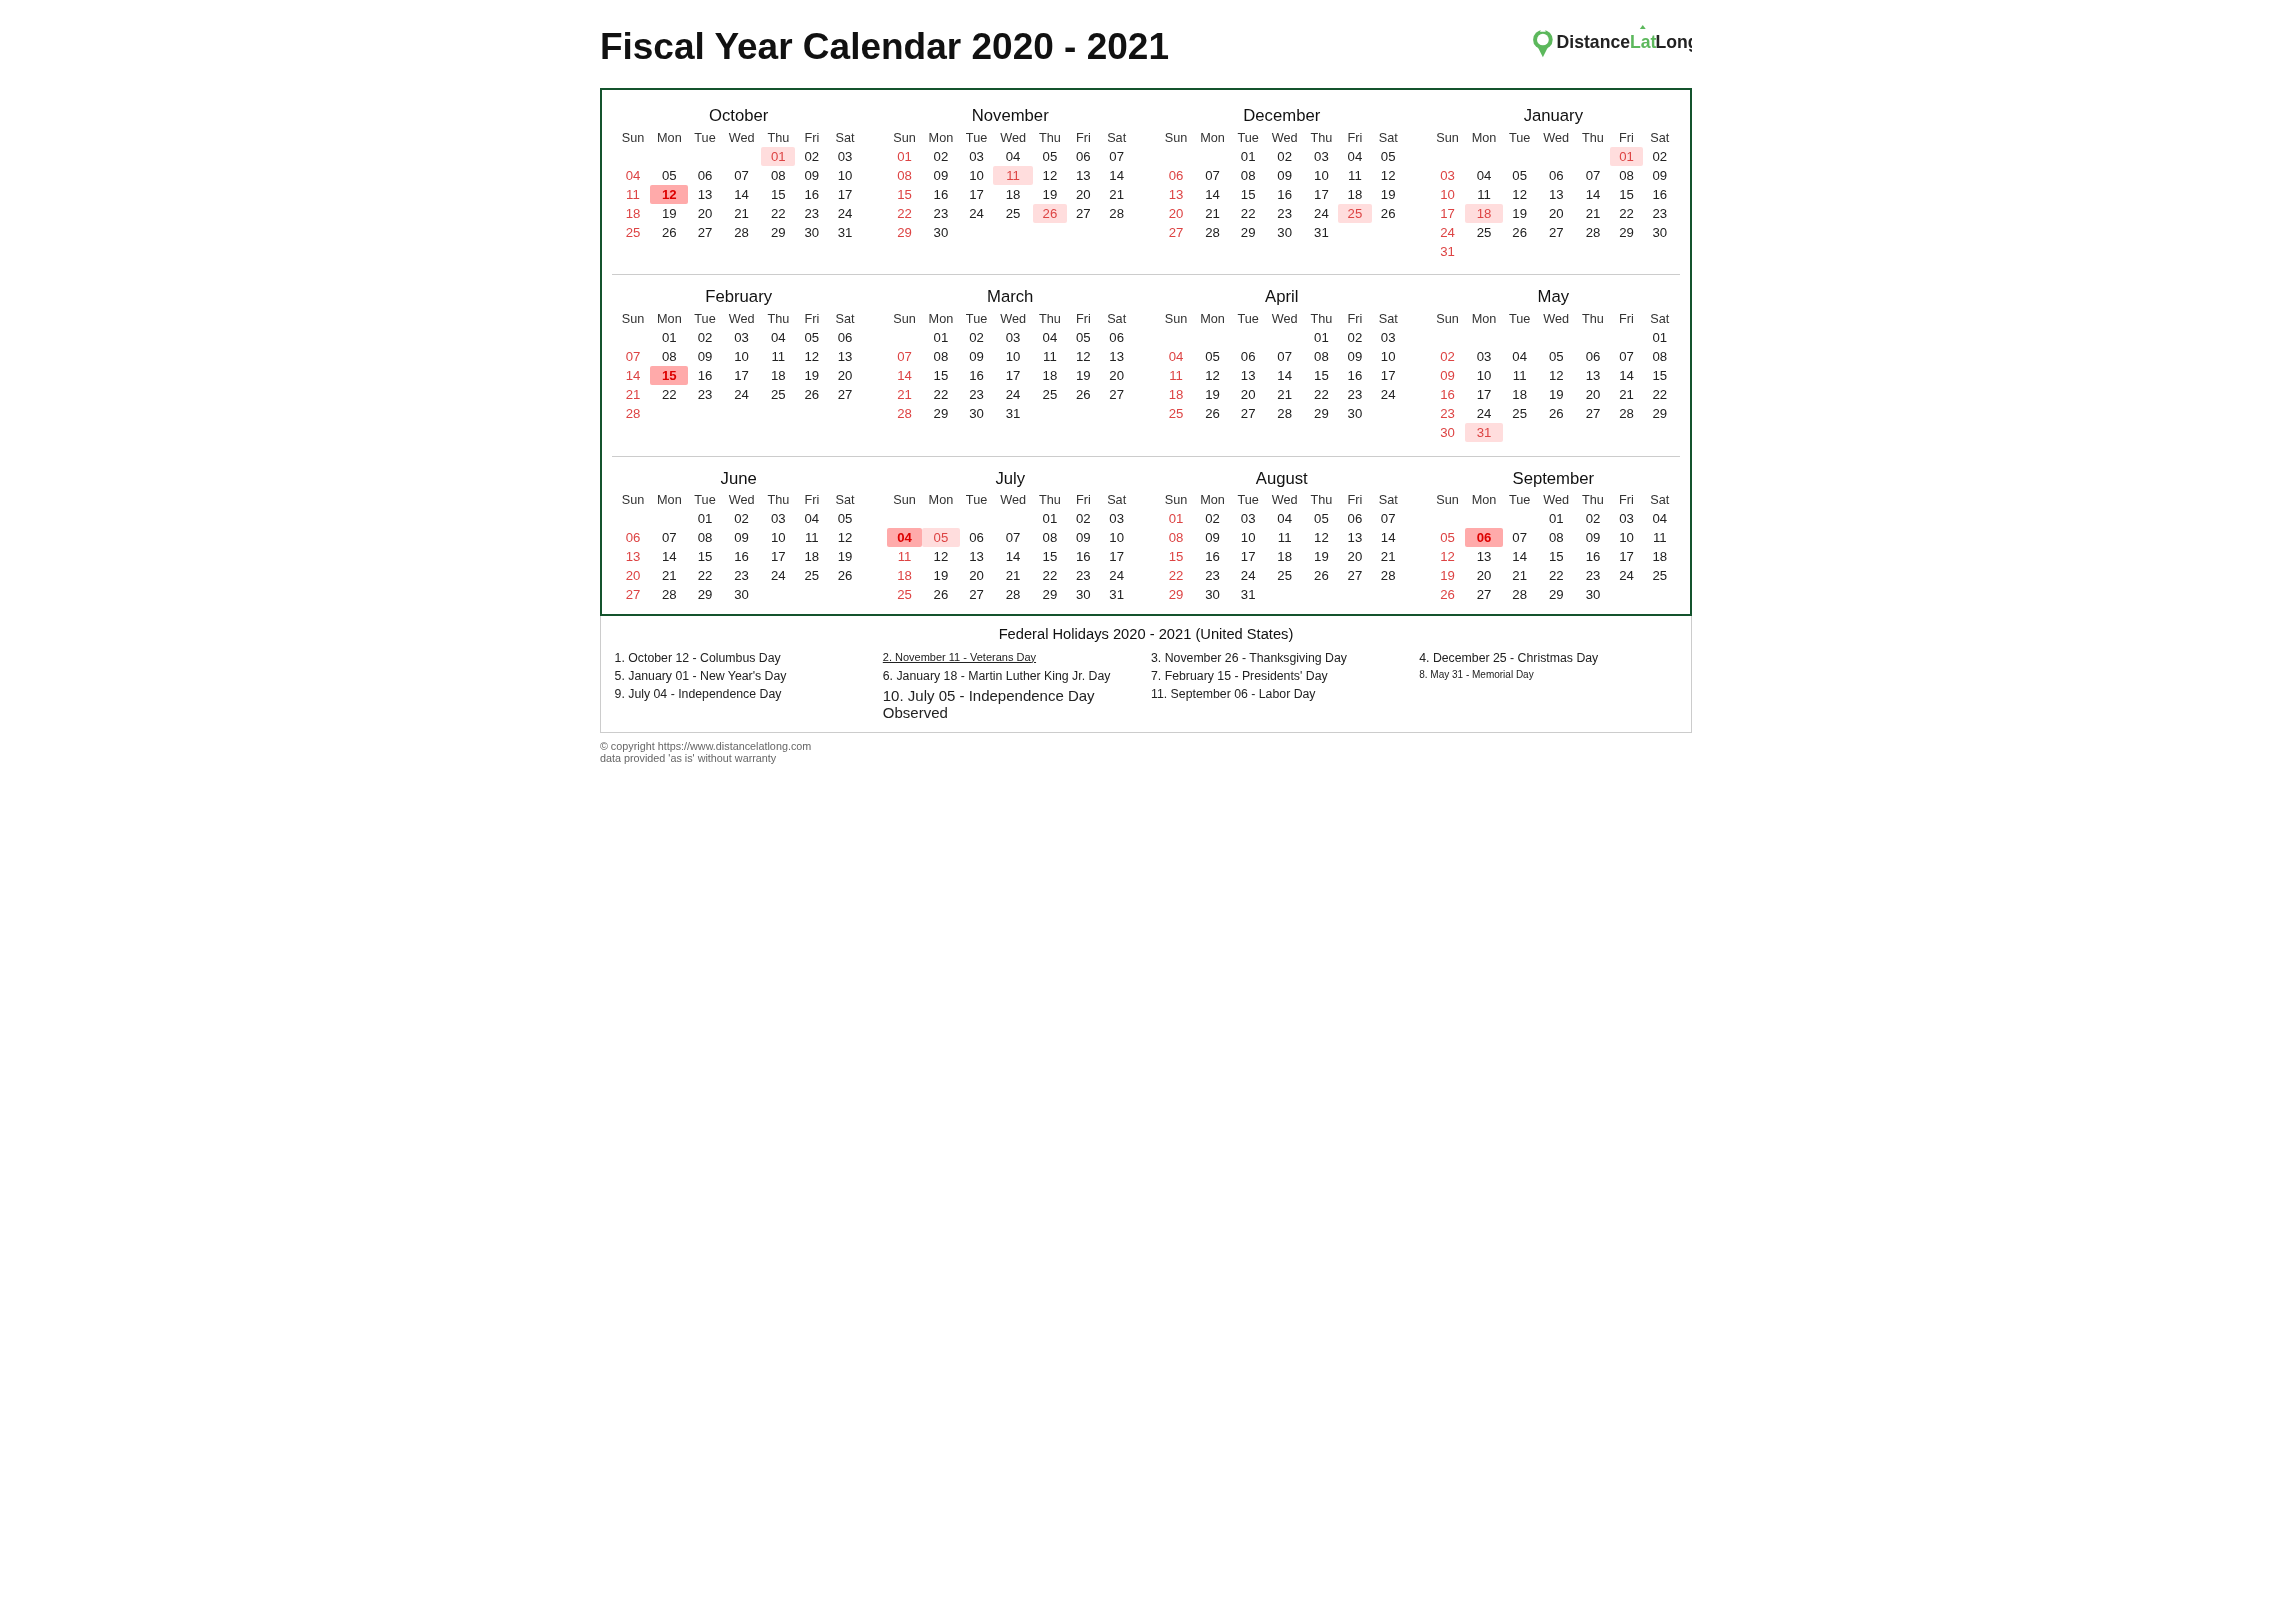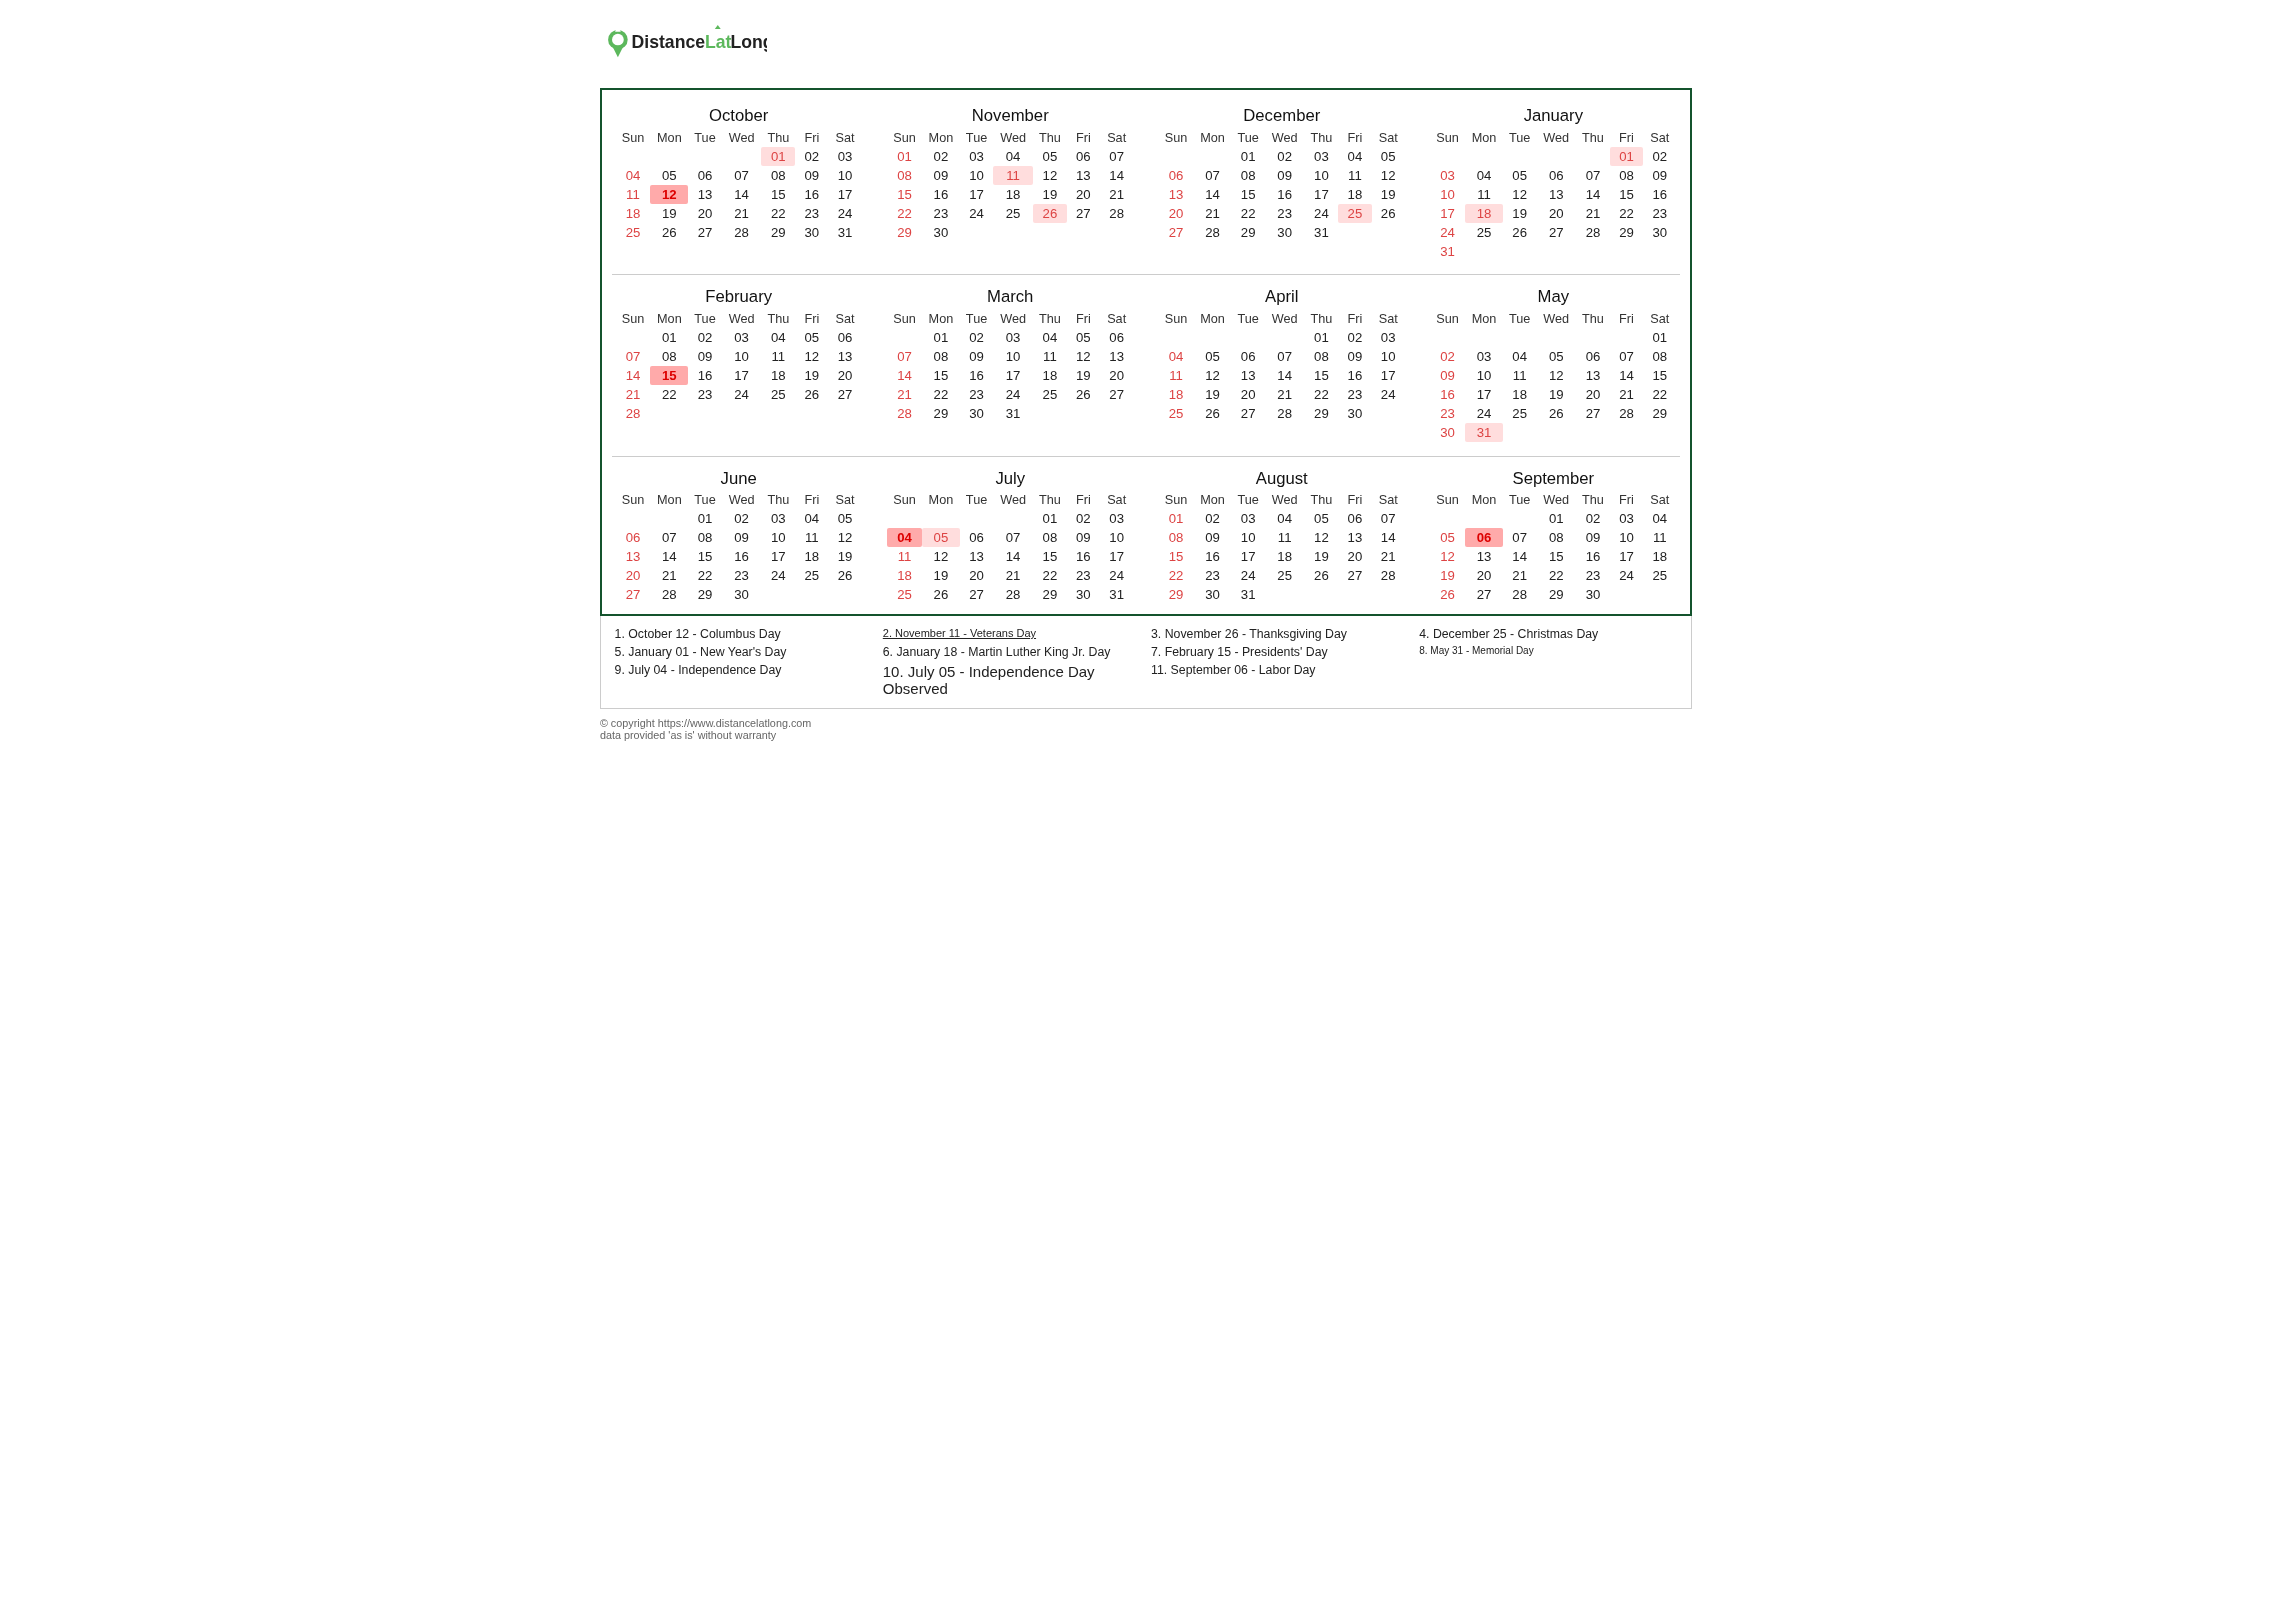--- a/index.html
+++ b/index.html
@@ -112,20 +112,23 @@
       font-size: 10.8px;
       color: #666;
       margin-top: 7.8px;
       flex-direction: column;
     }
   </style>
 </head>
 <body>
 
 <div class="header-row">
+  <div>
+    <span class="main-title">Fiscal Year Calendar 2020 - 2021</span>
+  </div>
   <div class="logo-area">
     <svg width="167" height="47" viewBox="0 0 170 48">
 
       <ellipse cx="18" cy="16" rx="10" ry="10" fill="#5cb85c"></ellipse>
       <ellipse cx="18" cy="16" rx="6" ry="6" fill="white"></ellipse>
       <polygon points="12,22 24,22 18,34" fill="#5cb85c"></polygon>
 
       <polygon points="15,8 18,3 21,8" fill="white"></polygon>
 
       <text x="32" y="24" font-family="Arial" font-size="18" font-weight="bold" fill="#222">Distance</text>
@@ -910,20 +913,21 @@
             <td>30</td>
             <td></td>
             <td></td>
           </tr>
         </tbody>
       </table>
     </div>
   </div>
 
 <div class="holidays-section">
+  <div class="holidays-title">Federal Holidays 2020 - 2021 (United States)</div>
   <div class="holidays-grid" id="holidays-grid">
       <div style="font-size: 12.3px; padding: 1px 0px;">1. October 12 - Columbus Day</div>
       <div style="font-size: 11px; padding: 1px 0px; text-decoration: underline;">2. November 11 - Veterans Day</div>
       <div style="font-size: 12.3px; padding: 1px 0px;">3. November 26 - Thanksgiving Day</div>
       <div style="font-size: 12.3px; padding: 1px 0px;">4. December 25 - Christmas Day</div>
       <div style="font-size: 12.3px; padding: 1px 0px;">5. January 01 - New Year's Day</div>
       <div style="font-size: 12.3px; padding: 1px 0px;">6. January 18 - Martin Luther King Jr. Day</div>
       <div style="font-size: 12.3px; padding: 1px 0px;">7. February 15 - Presidents' Day</div>
       <div style="font-size: 10px; padding: 1px 0px;">8. May 31 - Memorial Day</div>
       <div style="font-size: 12.3px; padding: 1px 0px;">9. July 04 - Independence Day</div>

